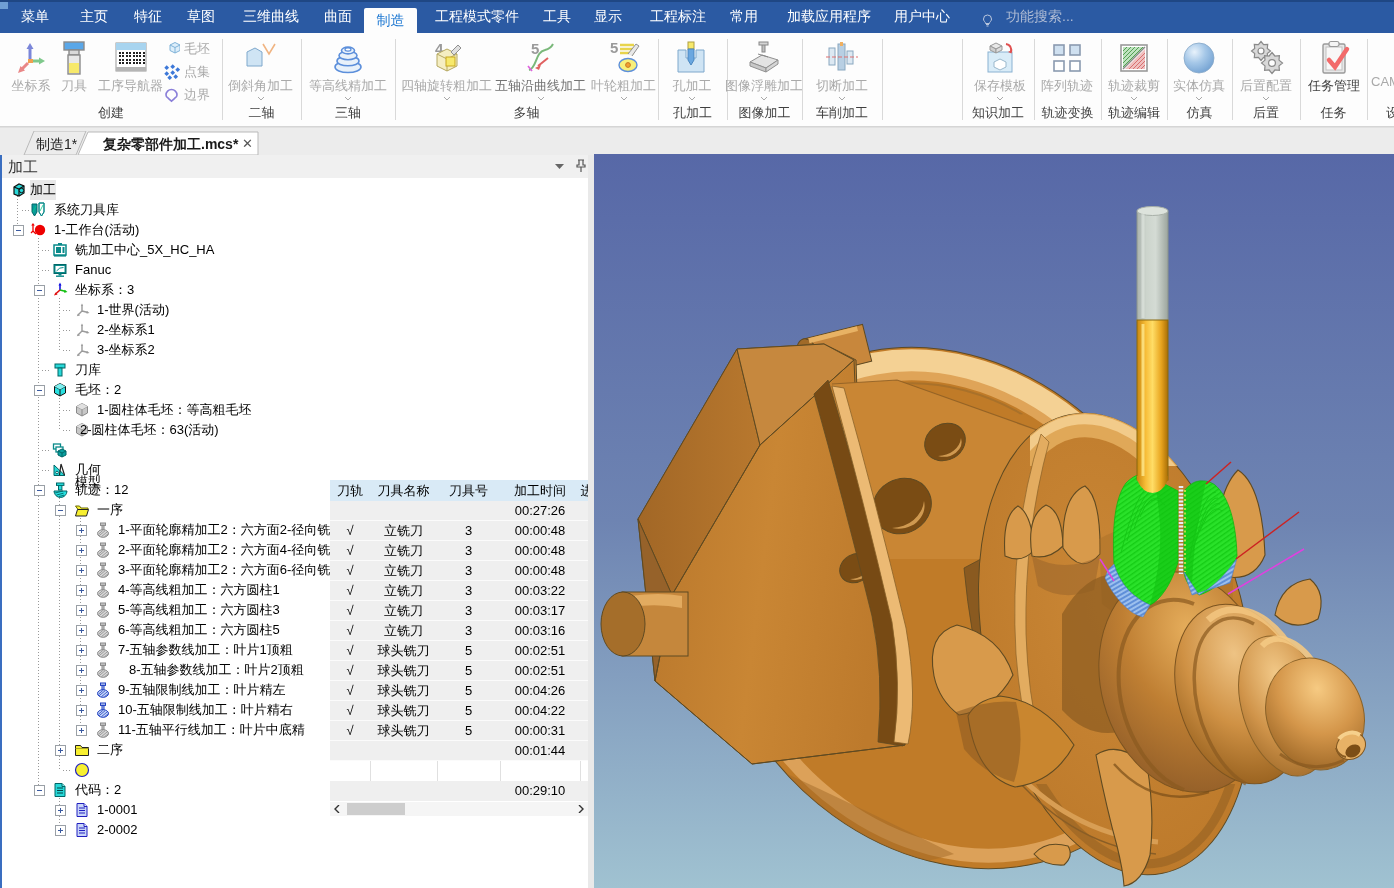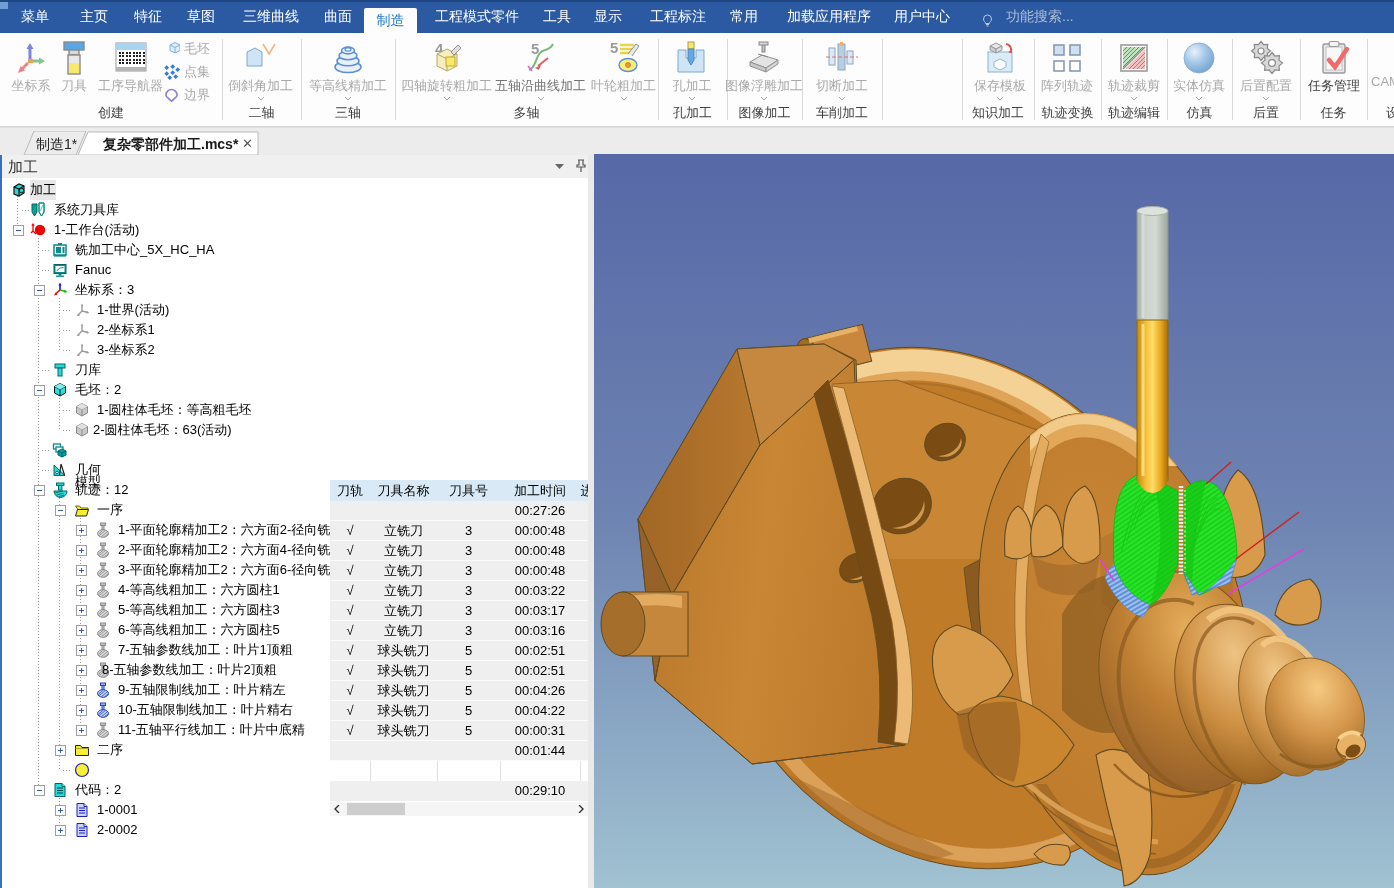--- a/index.html
+++ b/index.html
@@ -555,21 +555,21 @@
               <path d="M2.5 4.5 L8 1.5 L13.5 4.5 L8 7.5 Z" fill="#e0e0e0"></path>
             </svg></div>
           <div class="tlab" style="left:95px;">1-圆柱体毛坯：等高粗毛坯</div>
         </div>
         <div class="trow" style="left:0;top:242px;width:586px">
           <div class="ticon" style="left:72px"><svg width="16" height="16" viewBox="0 0 16 16" style="">
               <path d="M2.5 4.5 L8 1.5 L13.5 4.5 L13.5 11 L8 14 L2.5 11 Z" fill="#c8c8c8" stroke="#8a8a8a"></path>
               <path d="M2.5 4.5 L8 7.5 L13.5 4.5 M8 7.5 L8 14" stroke="#8a8a8a" fill="none"></path>
               <path d="M2.5 4.5 L8 1.5 L13.5 4.5 L8 7.5 Z" fill="#e0e0e0"></path>
             </svg></div>
-          <div class="tlab" style="left:91px;">2-圆柱体毛坯：63(活动)</div>
+          <div class="tlab" style="left:78px;">2-圆柱体毛坯：63(活动)</div>
         </div>
         <div class="trow" style="left:0;top:262px;width:586px">
           <div class="ticon" style="left:50px"><svg width="16" height="16" viewBox="0 0 16 16" style="">
               <rect x="1.5" y="2" width="7" height="5" fill="none" stroke="#0a8a8a" stroke-width="1.3"></rect>
               <rect x="4" y="5" width="7" height="5" fill="#fff" stroke="#0a8a8a" stroke-width="1.3"></rect>
               <path d="M6 9 L10 7 L14 9 L14 13 L10 15 L6 13 Z" fill="#0aa0a0" stroke="#066"></path>
               <path d="M6 9 L10 11 L14 9 M10 11 L10 15" stroke="#066" fill="none"></path>
             </svg></div>
           <div class="tlab" style="left:73px;margin-top:32px;">模型</div>
         </div>
@@ -698,21 +698,21 @@
           <div class="texp plus" style="left:74px">
             <i></i>
             <i class="v"></i>
           </div>
           <div class="ticon" style="left:93px"><svg width="16" height="16" viewBox="0 0 16 16" style="">
               <rect x="5.5" y="1" width="5" height="2.4" fill="#c8c8c8" stroke="#8a8a8a"></rect>
               <rect x="7" y="3.4" width="2" height="4.6" fill="#c8c8c8" stroke="#8a8a8a"></rect>
               <ellipse cx="8" cy="11.5" rx="5.5" ry="3.8" fill="#d8d8d8" stroke="#8a8a8a"></ellipse>
               <path d="M4 13.8 l6-5 M6.5 14.6 l6-5 M9.5 14.8 l4-3.4 M3.2 12.4 l4.5-3.8" stroke="#8a8a8a" stroke-width="0.8"></path>
             </svg></div>
-          <div class="tlab" style="left:100px;">8-五轴参数线加工：叶片2顶粗</div>
+          <div class="tlab" style="left:127px;">8-五轴参数线加工：叶片2顶粗</div>
         </div>
         <div class="trow" style="left:0;top:502px;width:586px">
           <div class="texp plus" style="left:74px">
             <i></i>
             <i class="v"></i>
           </div>
           <div class="ticon" style="left:93px"><svg width="16" height="16" viewBox="0 0 16 16" style="">
               <rect x="5.5" y="1" width="5" height="2.4" fill="#b8c8f0" stroke="#2040c0"></rect>
               <rect x="7" y="3.4" width="2" height="4.6" fill="#b8c8f0" stroke="#2040c0"></rect>
               <ellipse cx="8" cy="11.5" rx="5.5" ry="3.8" fill="#c8d8f8" stroke="#2040c0"></ellipse>

